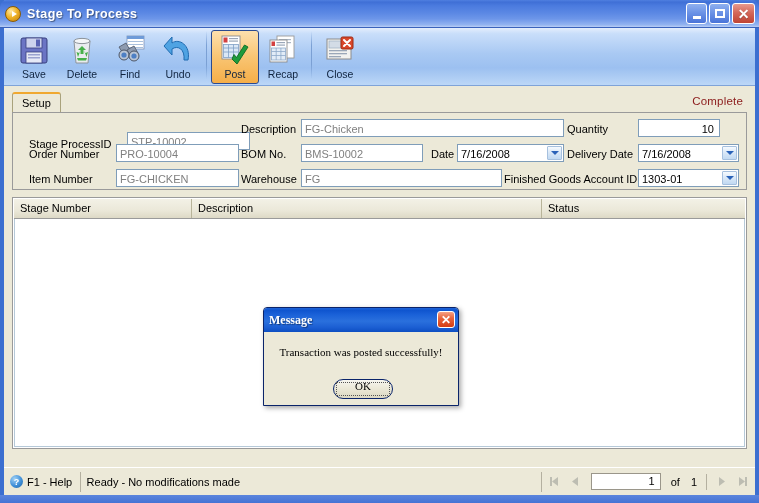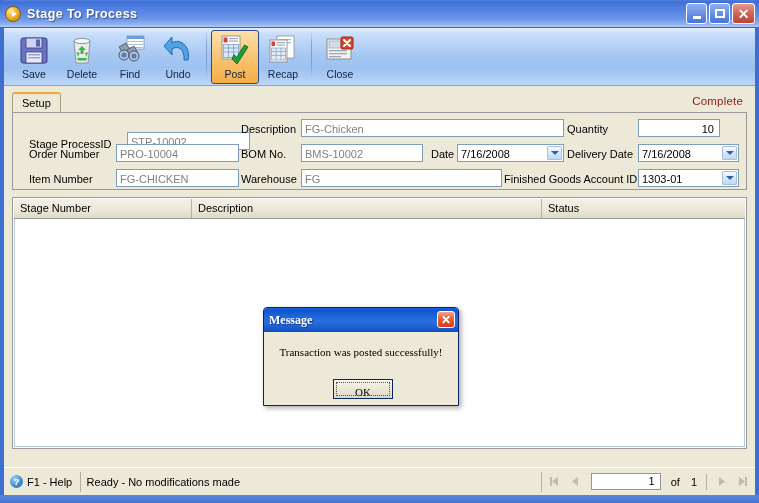--- a/index.html
+++ b/index.html
@@ -381,25 +381,25 @@
     font-size: 11px;
     color: #000;
   }
   .dlg-ok {
     position: absolute;
     left: 68px; top: 47px;
     width: 60px; height: 20px;
     box-sizing: border-box;
     background: linear-gradient(to bottom, #f7f6f0 0%, #ece9d8 45%, #dcd8c2 100%);
     border: 1px solid #0a246a;
-    border-radius: 0;
+    border-radius: 10px;
     font-size: 11px;
     color: #000;
     display: flex;
-    align-items: flex-end;
+    align-items: flex-start;
     justify-content: center;
   }
   .dlg-ok .focus-rect {
     position: absolute;
     left: 2px; top: 2px;
     right: 2px; bottom: 2px;
     border: 1px dotted #555;
   }
 
   

